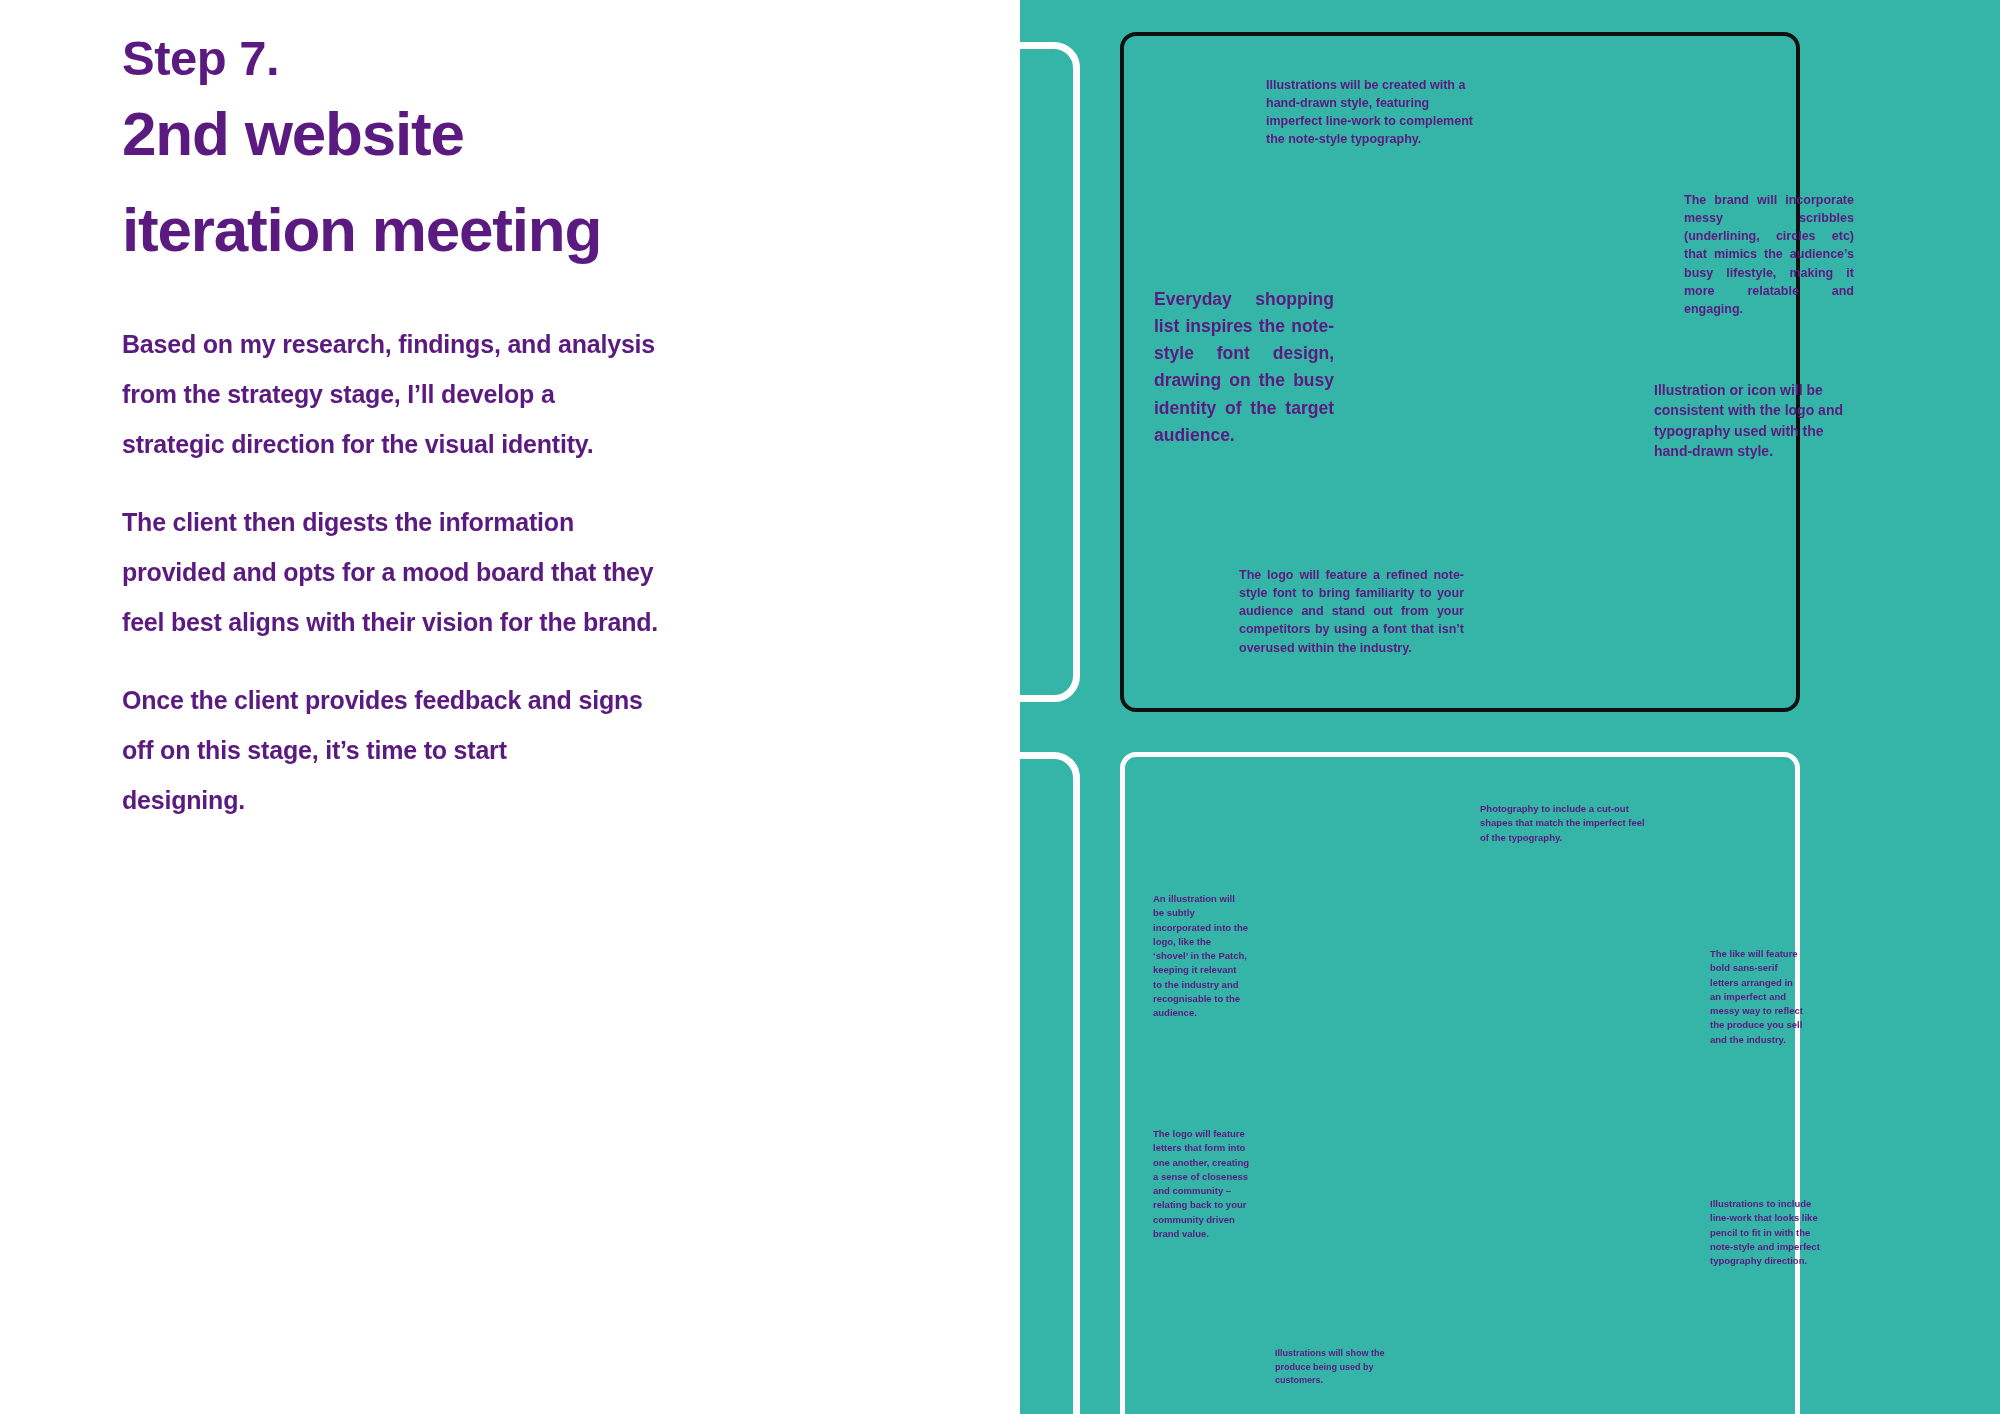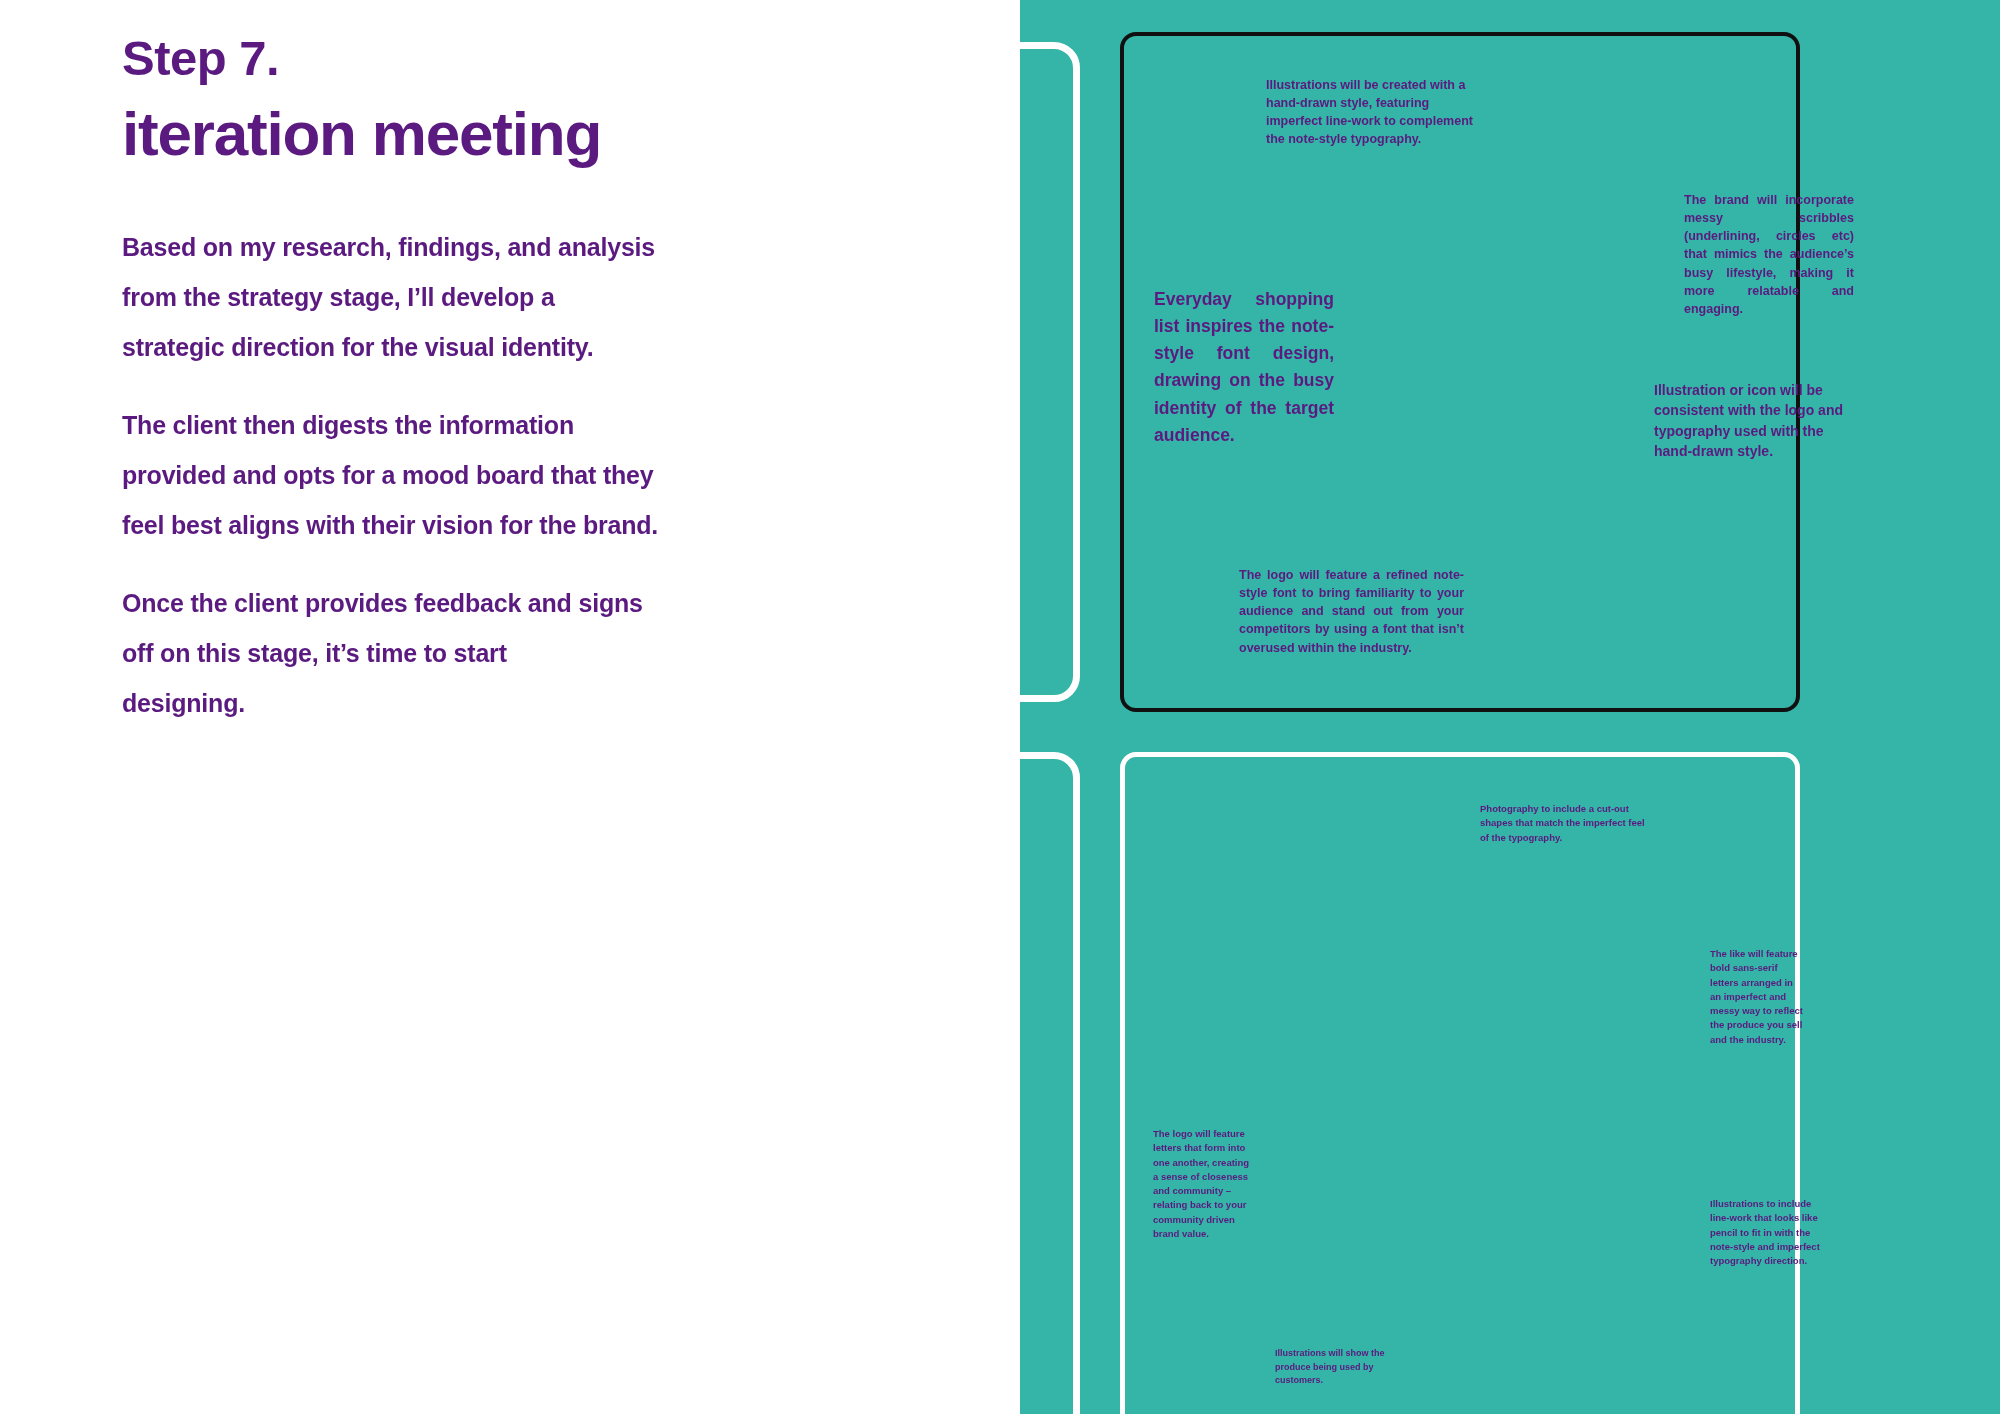--- a/index.html
+++ b/index.html
@@ -111,20 +111,21 @@
 </style>
 </head>
 <body>
 
 <div class="page">
 
   <div class="left-col">
     <div class="step-label">Step 7.</div>
 
     <div class="headline">
+      <span>2nd website</span>
       <span>iteration meeting</span>
     </div>
 
     <div class="para">
       <span>Based on my research, findings, and analysis</span>
       <span>from the strategy stage, I’ll develop a</span>
       <span>strategic direction for the visual identity.</span>
     </div>
 
     <div class="para">
@@ -154,20 +155,21 @@
       <div class="note n-lg justify" style="left:30px; top:250px; width:180px;">Everyday shopping list inspires the note-style font design, drawing on the busy identity of the target audience.</div>
 
       <div class="note n-md" style="left:530px; top:344px; width:200px;">Illustration or icon will be consistent with the logo and typography used with the hand-drawn style.</div>
 
       <div class="note n-sm justify" style="left:115px; top:530px; width:225px;">The logo will feature a refined note-style font to bring familiarity to your audience and stand out from your competitors by using a font that isn’t overused within the industry.</div>
     </div>
 
     <div class="board board-bottom">
       <div class="note n-xs" style="left:355px; top:45px; width:170px;">Photography to include a cut-out shapes that match the imperfect feel of the typography.</div>
 
+      <div class="note n-xs" style="left:28px; top:135px; width:95px;">An illustration will be subtly incorporated into the logo, like the ‘shovel’ in the Patch, keeping it relevant to the industry and recognisable to the audience.</div>
 
       <div class="note n-xs" style="left:585px; top:190px; width:95px;">The like will feature bold sans-serif letters arranged in an imperfect and messy way to reflect the produce you sell and the industry.</div>
 
       <div class="note n-xs" style="left:28px; top:370px; width:100px;">The logo will feature letters that form into one another, creating a sense of closeness and community – relating back to your community driven brand value.</div>
 
       <div class="note n-xs" style="left:585px; top:440px; width:110px;">Illustrations to include line-work that looks like pencil to fit in with the note-style and imperfect typography direction.</div>
 
       <div class="note n-xxs" style="left:150px; top:590px; width:120px;">Illustrations will show the produce being used by customers.</div>
     </div>
 

